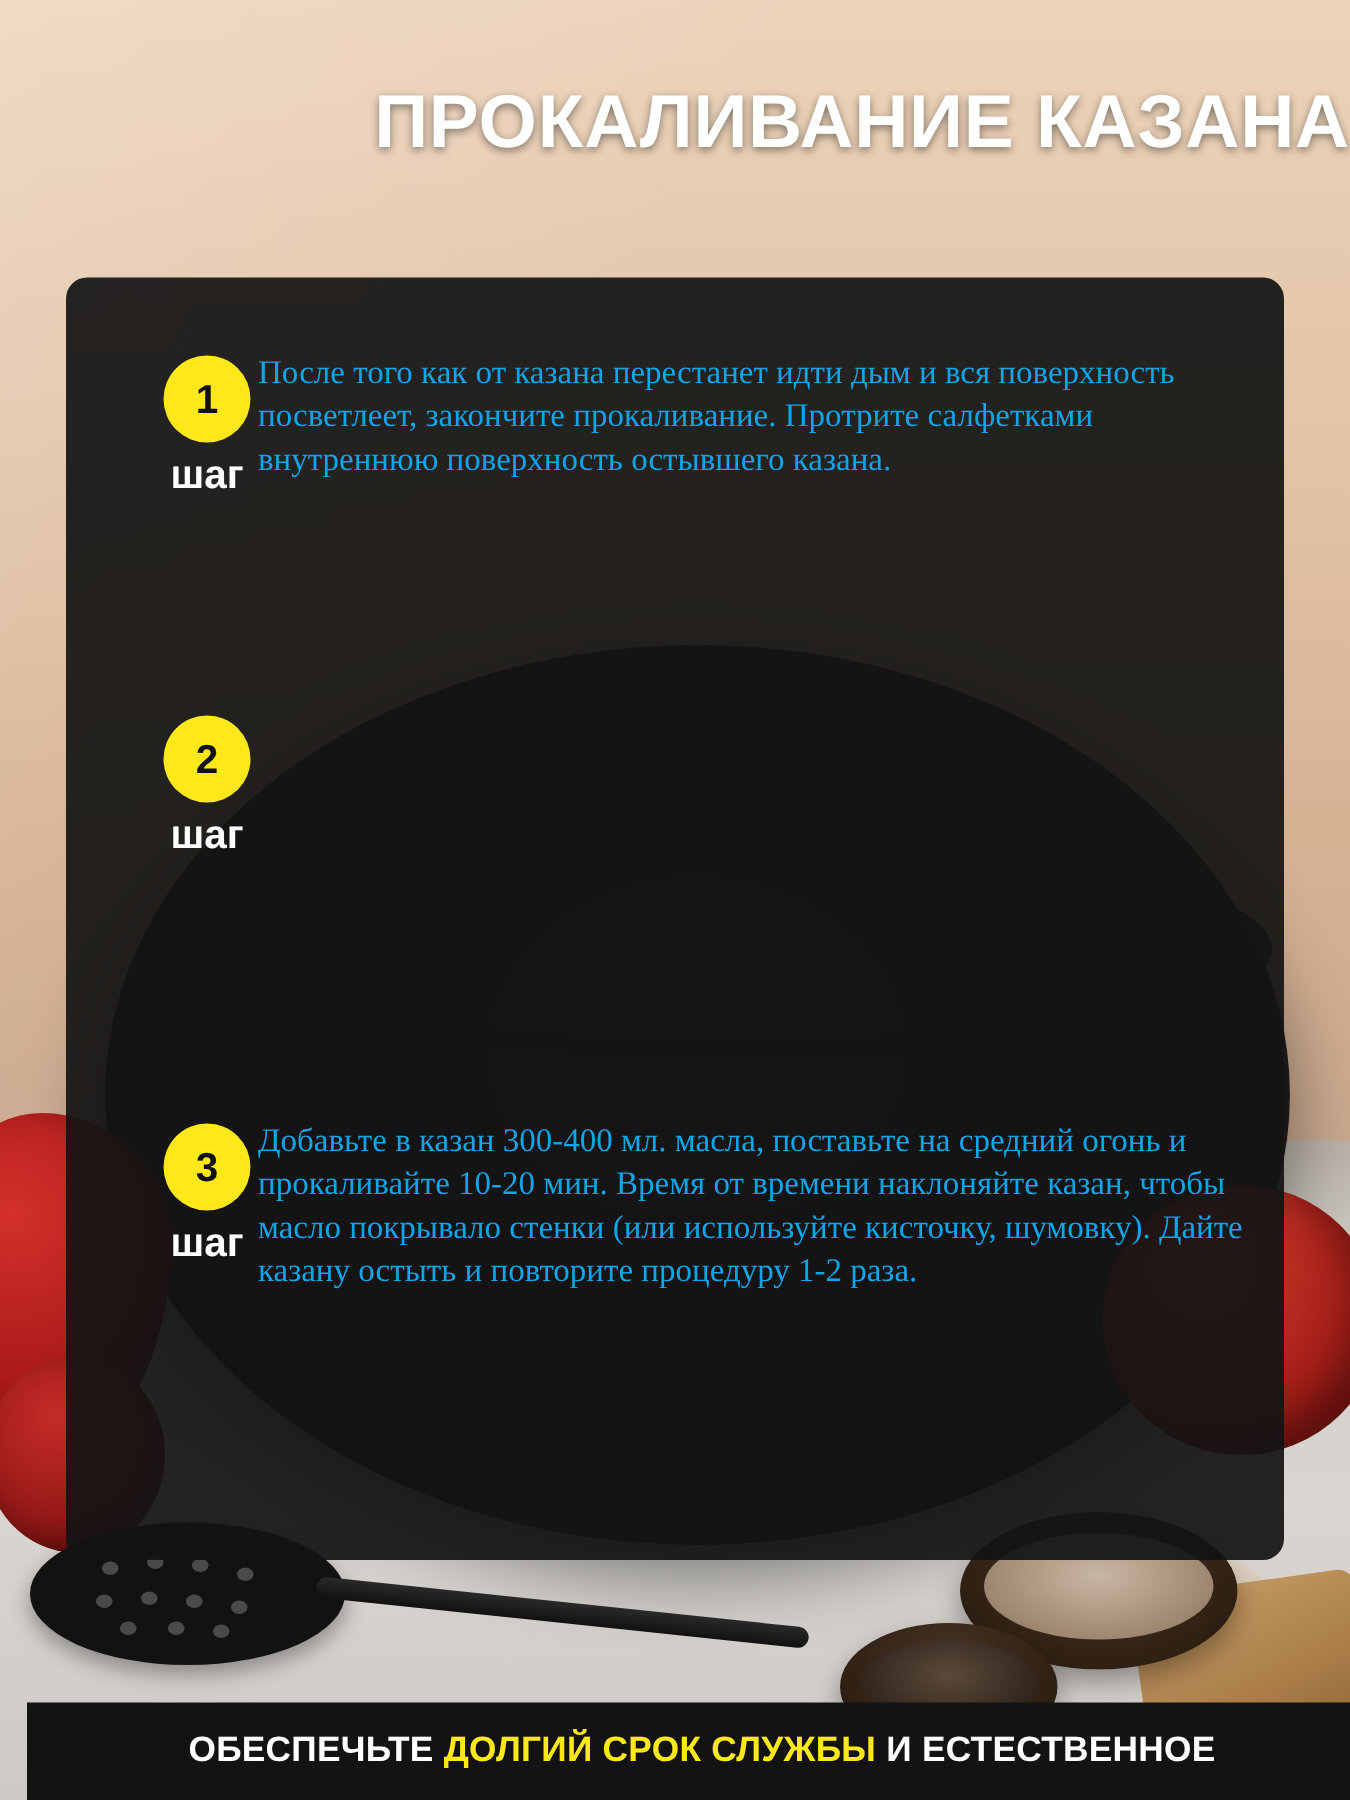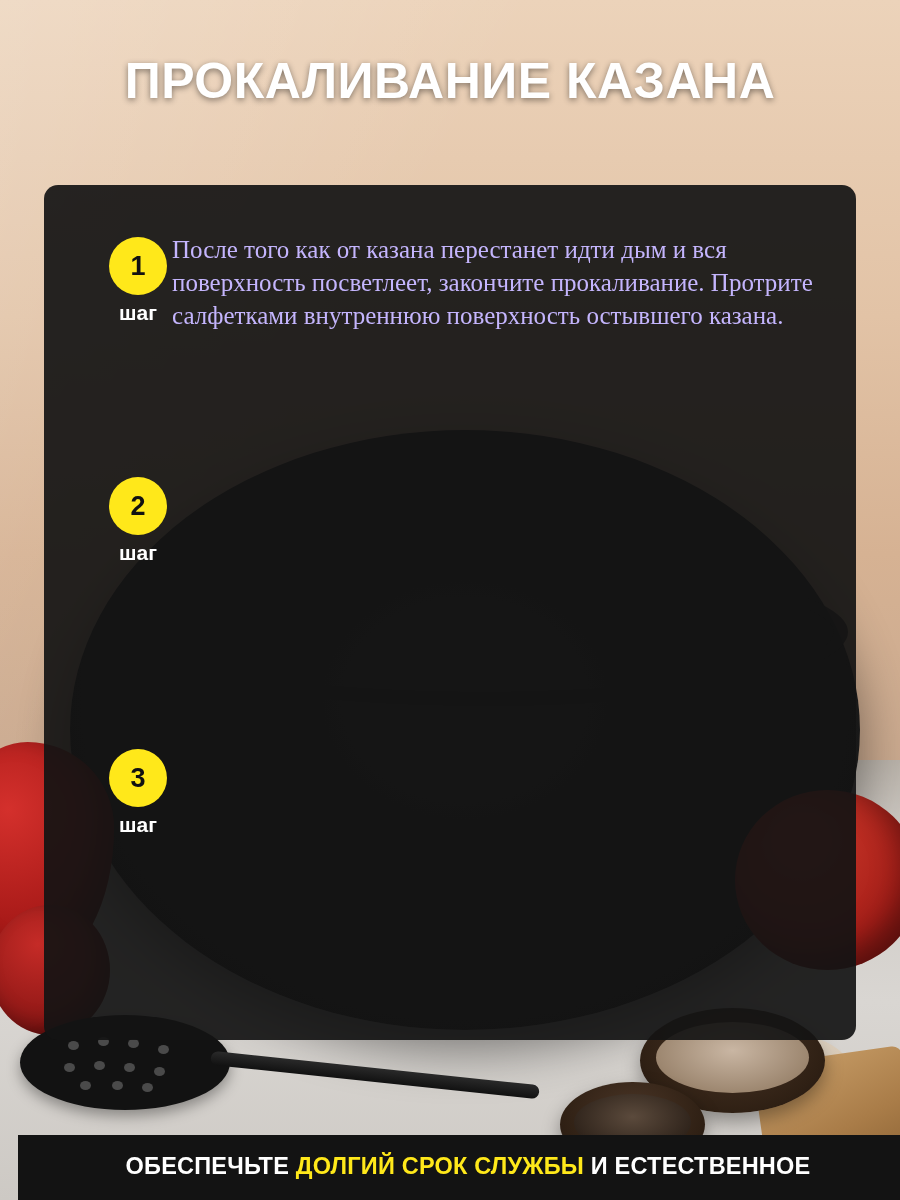--- a/index.html
+++ b/index.html
@@ -132,21 +132,21 @@
     background: linear-gradient(160deg,#caa06a 0%, #a97c48 60%, #8a6234 100%);
     border-radius: 10px;
     transform: rotate(-8deg);
   }
 
   
   .title {
     position: absolute;
     left: 0; top: 56px;
     width: 900px;
-    text-align: center;
+    text-align: right;
     font-size: 50px;
     line-height: 1;
     font-weight: bold;
     color: #ffffff;
     letter-spacing: 0.5px;
     text-shadow: 0 2px 6px rgba(0,0,0,0.45);
     white-space: nowrap;
   }
 
   .card {
@@ -178,40 +178,40 @@
     background: #ffe81a;
     color: #111;
     font-size: 27px;
     font-weight: bold;
     line-height: 58px;
     text-align: center;
   }
   .badge-label {
     margin-top: 6px;
     color: #ffffff;
-    font-size: 21px;
+    font-size: 27px;
     font-weight: bold;
   }
 
   .step-body {
     margin-left: 128px;
     padding-right: 22px;
   }
   .step-heading {
     color: #ffffff;
     font-size: 25.5px;
     font-weight: bold;
     letter-spacing: 0.2px;
     margin: 0 0 4px 0;
     line-height: 1.15;
   }
   .step-text {
-    color: #c4b5fd;
+    color: #0ea5e9;
     font-family: "Liberation Serif", serif;
-    font-size: 25px;
+    font-size: 22px;
     line-height: 1.32;
     margin: 0;
   }
 
   .footer {
     position: absolute;
     left: 18px; bottom: 0;
     width: 900px;
     background: #131313;
     padding: 16px 15px 18px 0;
@@ -284,20 +284,21 @@
         <div class="badge-label">шаг</div>
       </div>
     </div>
 
     <div class="step step-3">
       <div class="badge-wrap">
         <div class="badge">3</div>
         <div class="badge-label">шаг</div>
       </div>
       <div class="step-body">
+        <p class="step-text">Добавьте в казан 300-400 мл. масла, поставьте на средний огонь и прокаливайте 10-20 мин. Время от времени наклоняйте казан, чтобы масло покрывало стенки (или используйте кисточку, шумовку). Дайте казану остыть и повторите процедуру 1-2 раза.</p>
       </div>
     </div>
 
   </div>
 
   <div class="footer">
     <div class="footer-line"><span>ОБЕСПЕЧЬТЕ </span><span class="hl">ДОЛГИЙ СРОК СЛУЖБЫ</span><span> И ЕСТЕСТВЕННОЕ</span></div>
   </div>
 
 </div>

